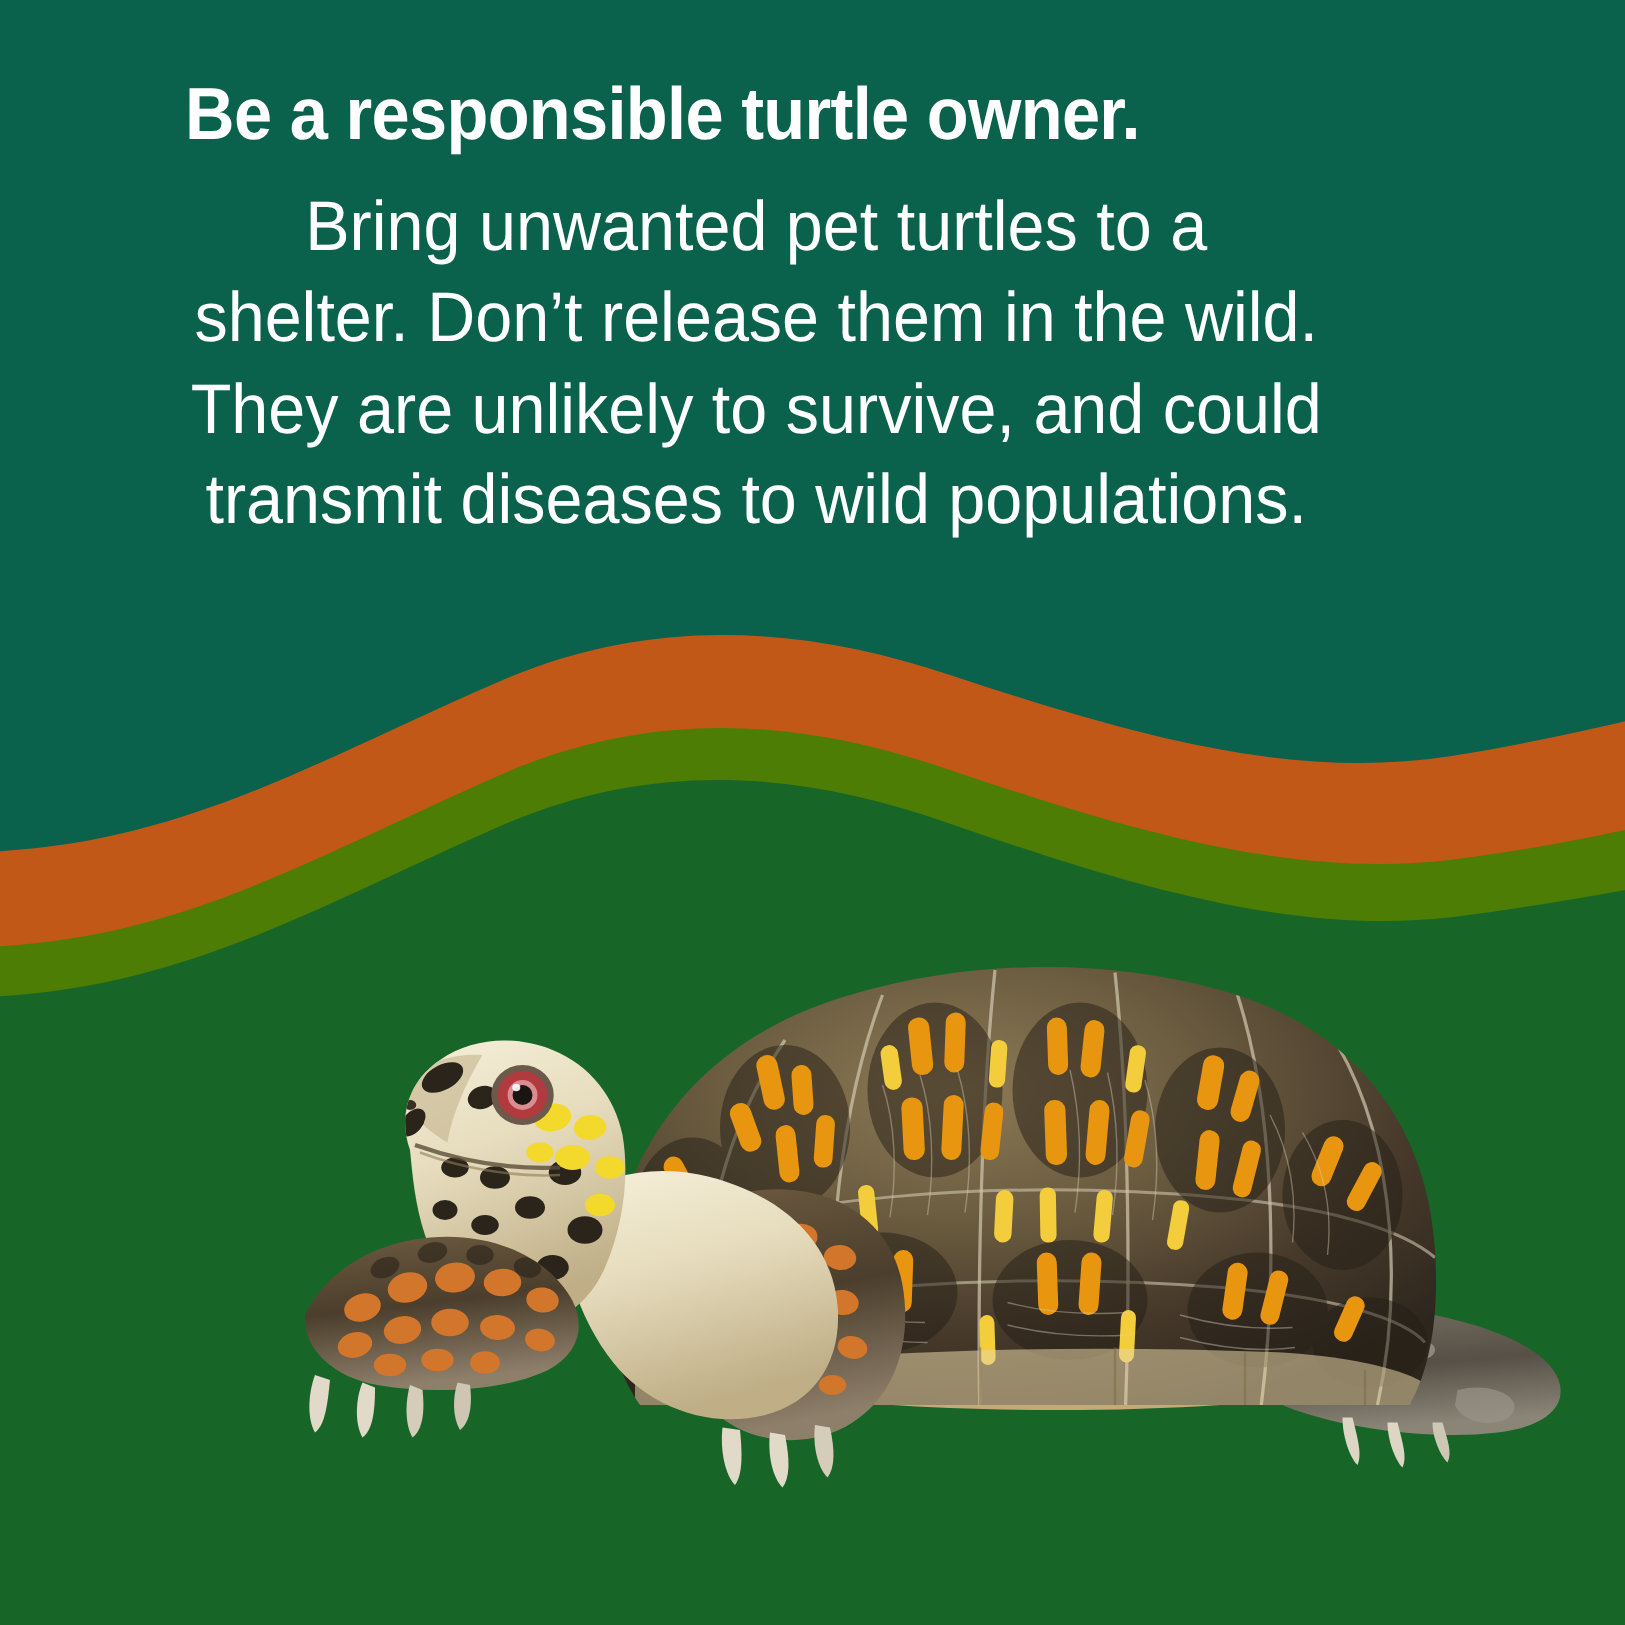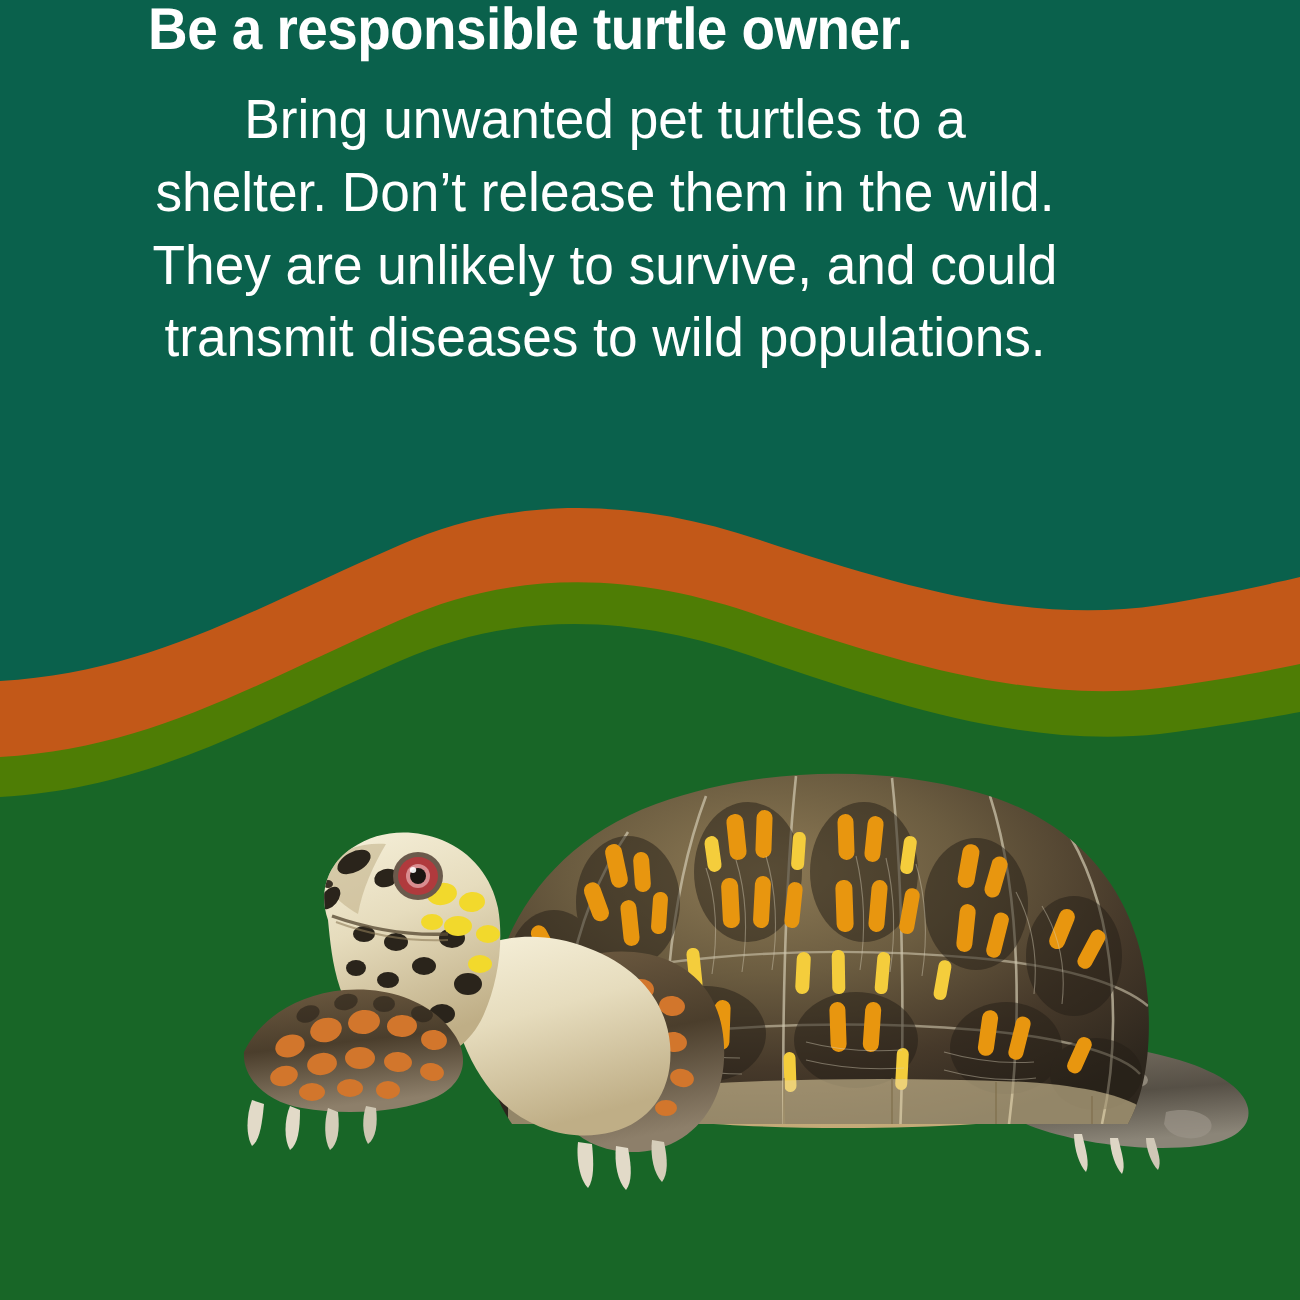--- a/index.html
+++ b/index.html
@@ -13,20 +13,21 @@
     background:#0a614c;
   }
   
   .bg-layer{position:absolute;left:0;top:0;width:1300px;height:1300px;}
   .bg-layer svg{display:block;width:1300px;height:1300px;}
 
   
   #textblock{
     position:absolute;left:0;top:0;width:1060px;
     text-align:center;z-index:5;
+    padding-top:62px;
     box-sizing:border-box;
   }
   #headline{
     color:#ffffff;
     font-size:59px;
     font-weight:700;
     letter-spacing:-0.6px;
     line-height:1.0;
     margin:0 0 24px 0;
     transform:scaleX(0.93);

